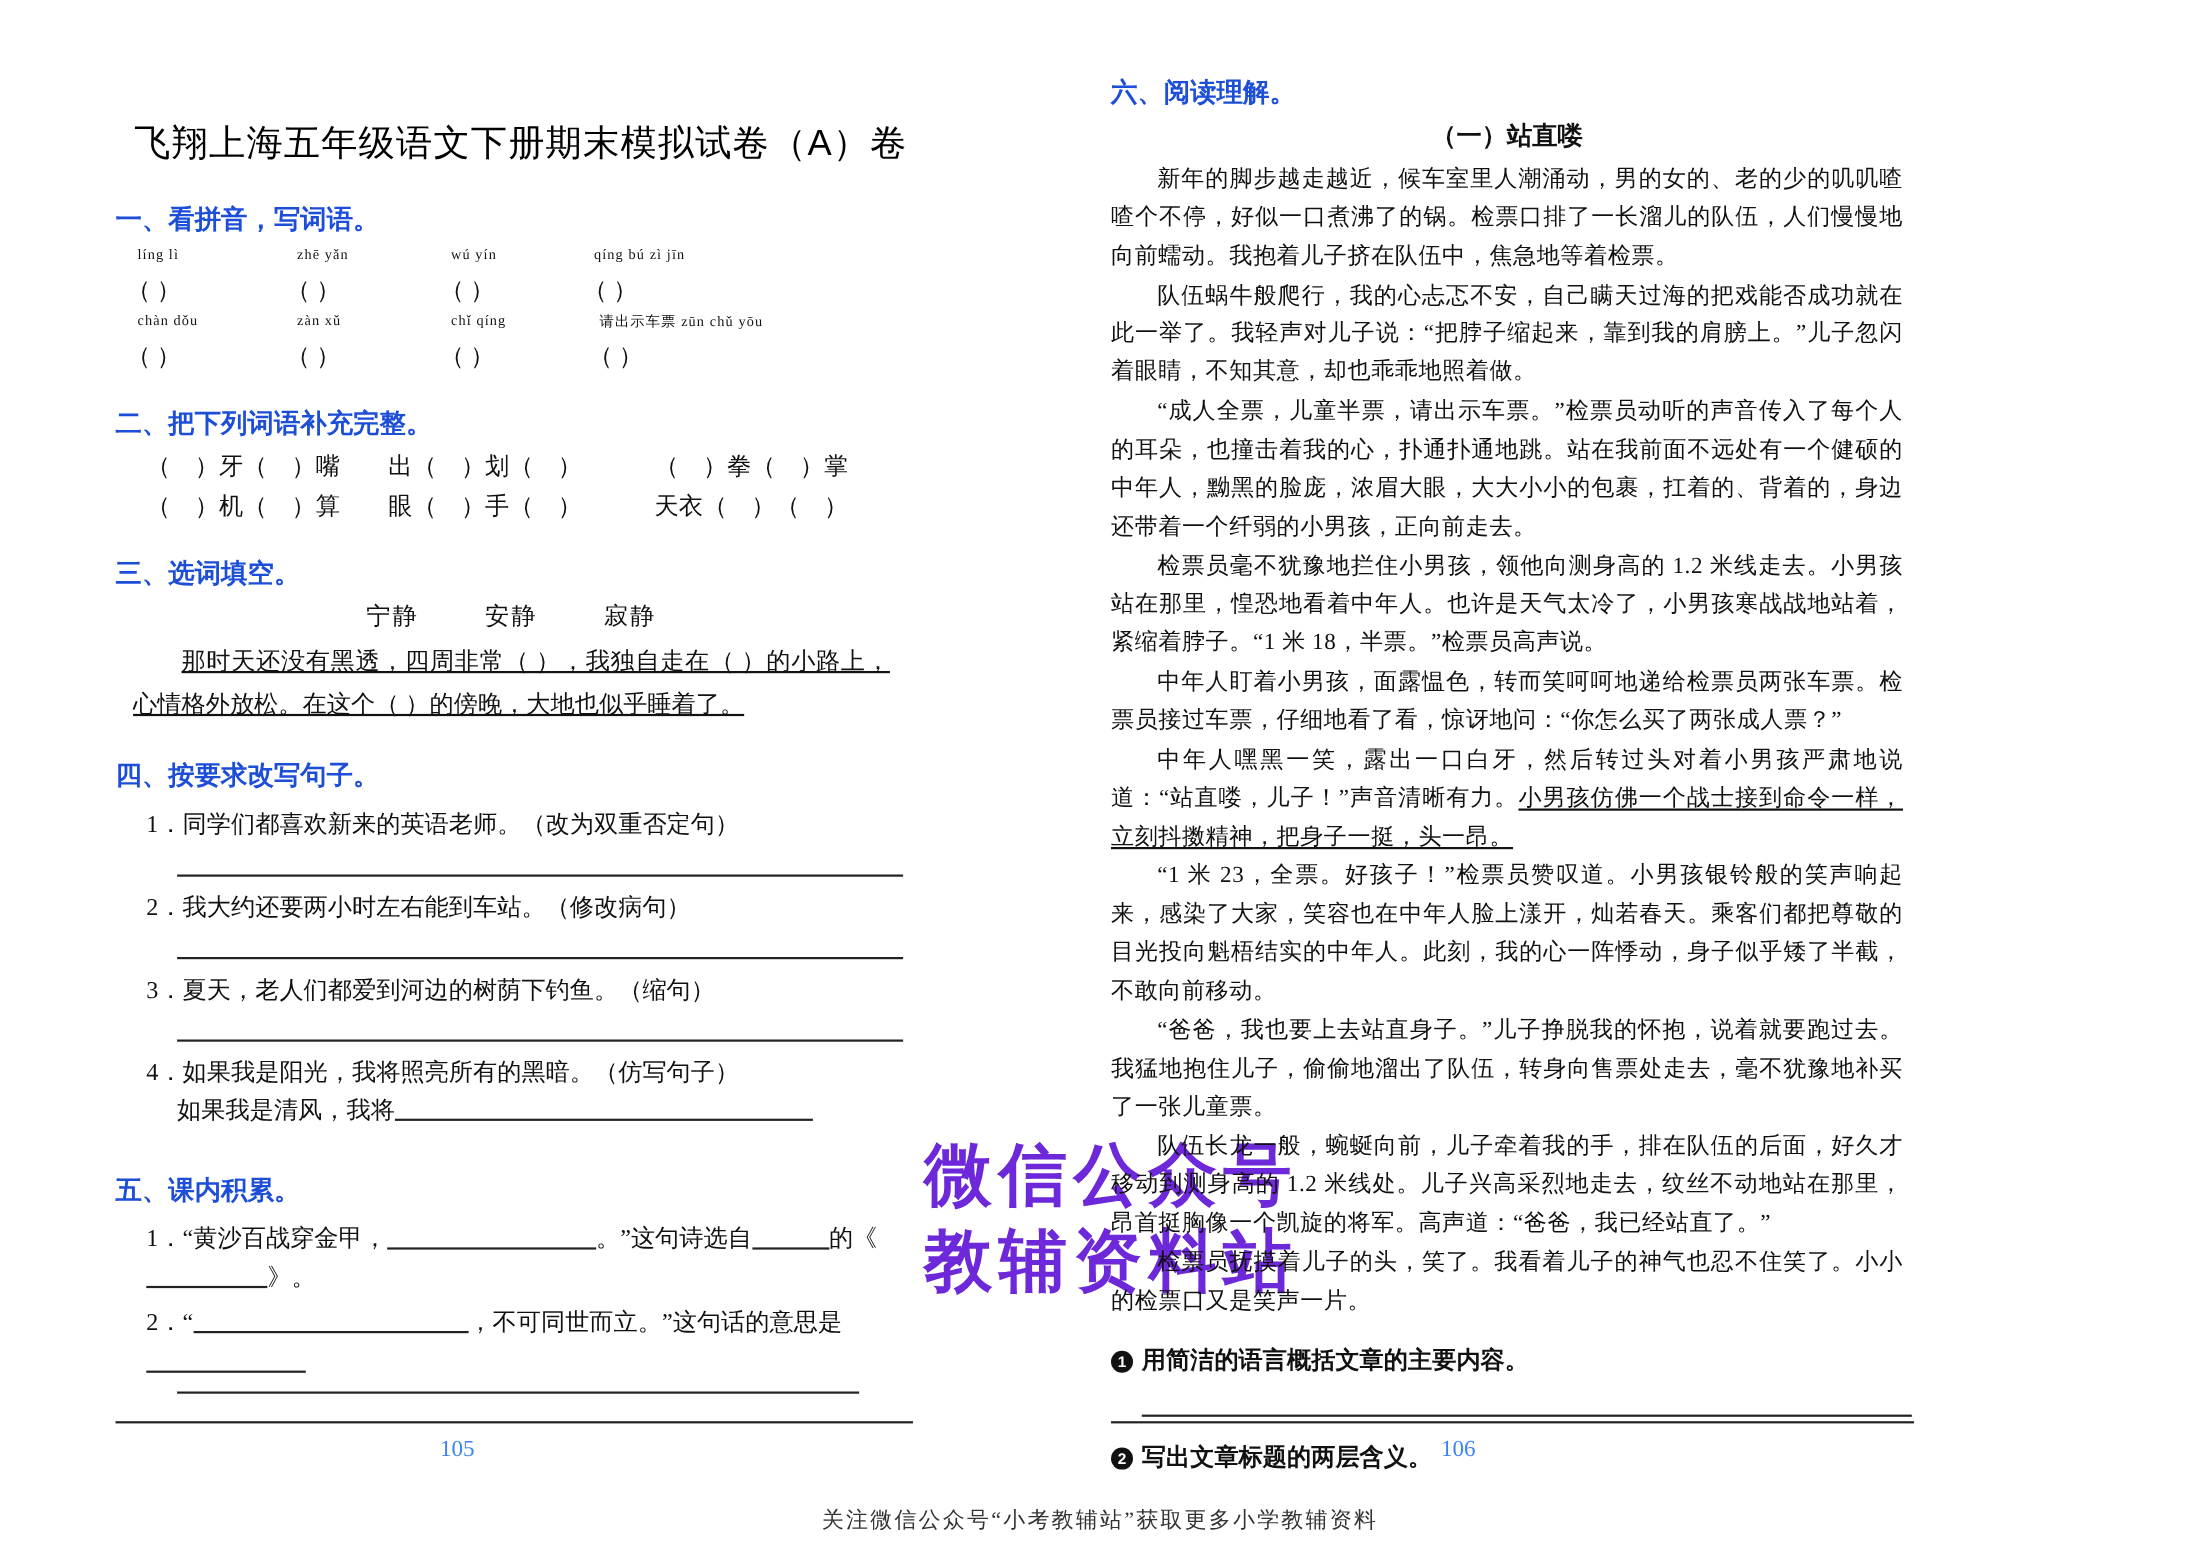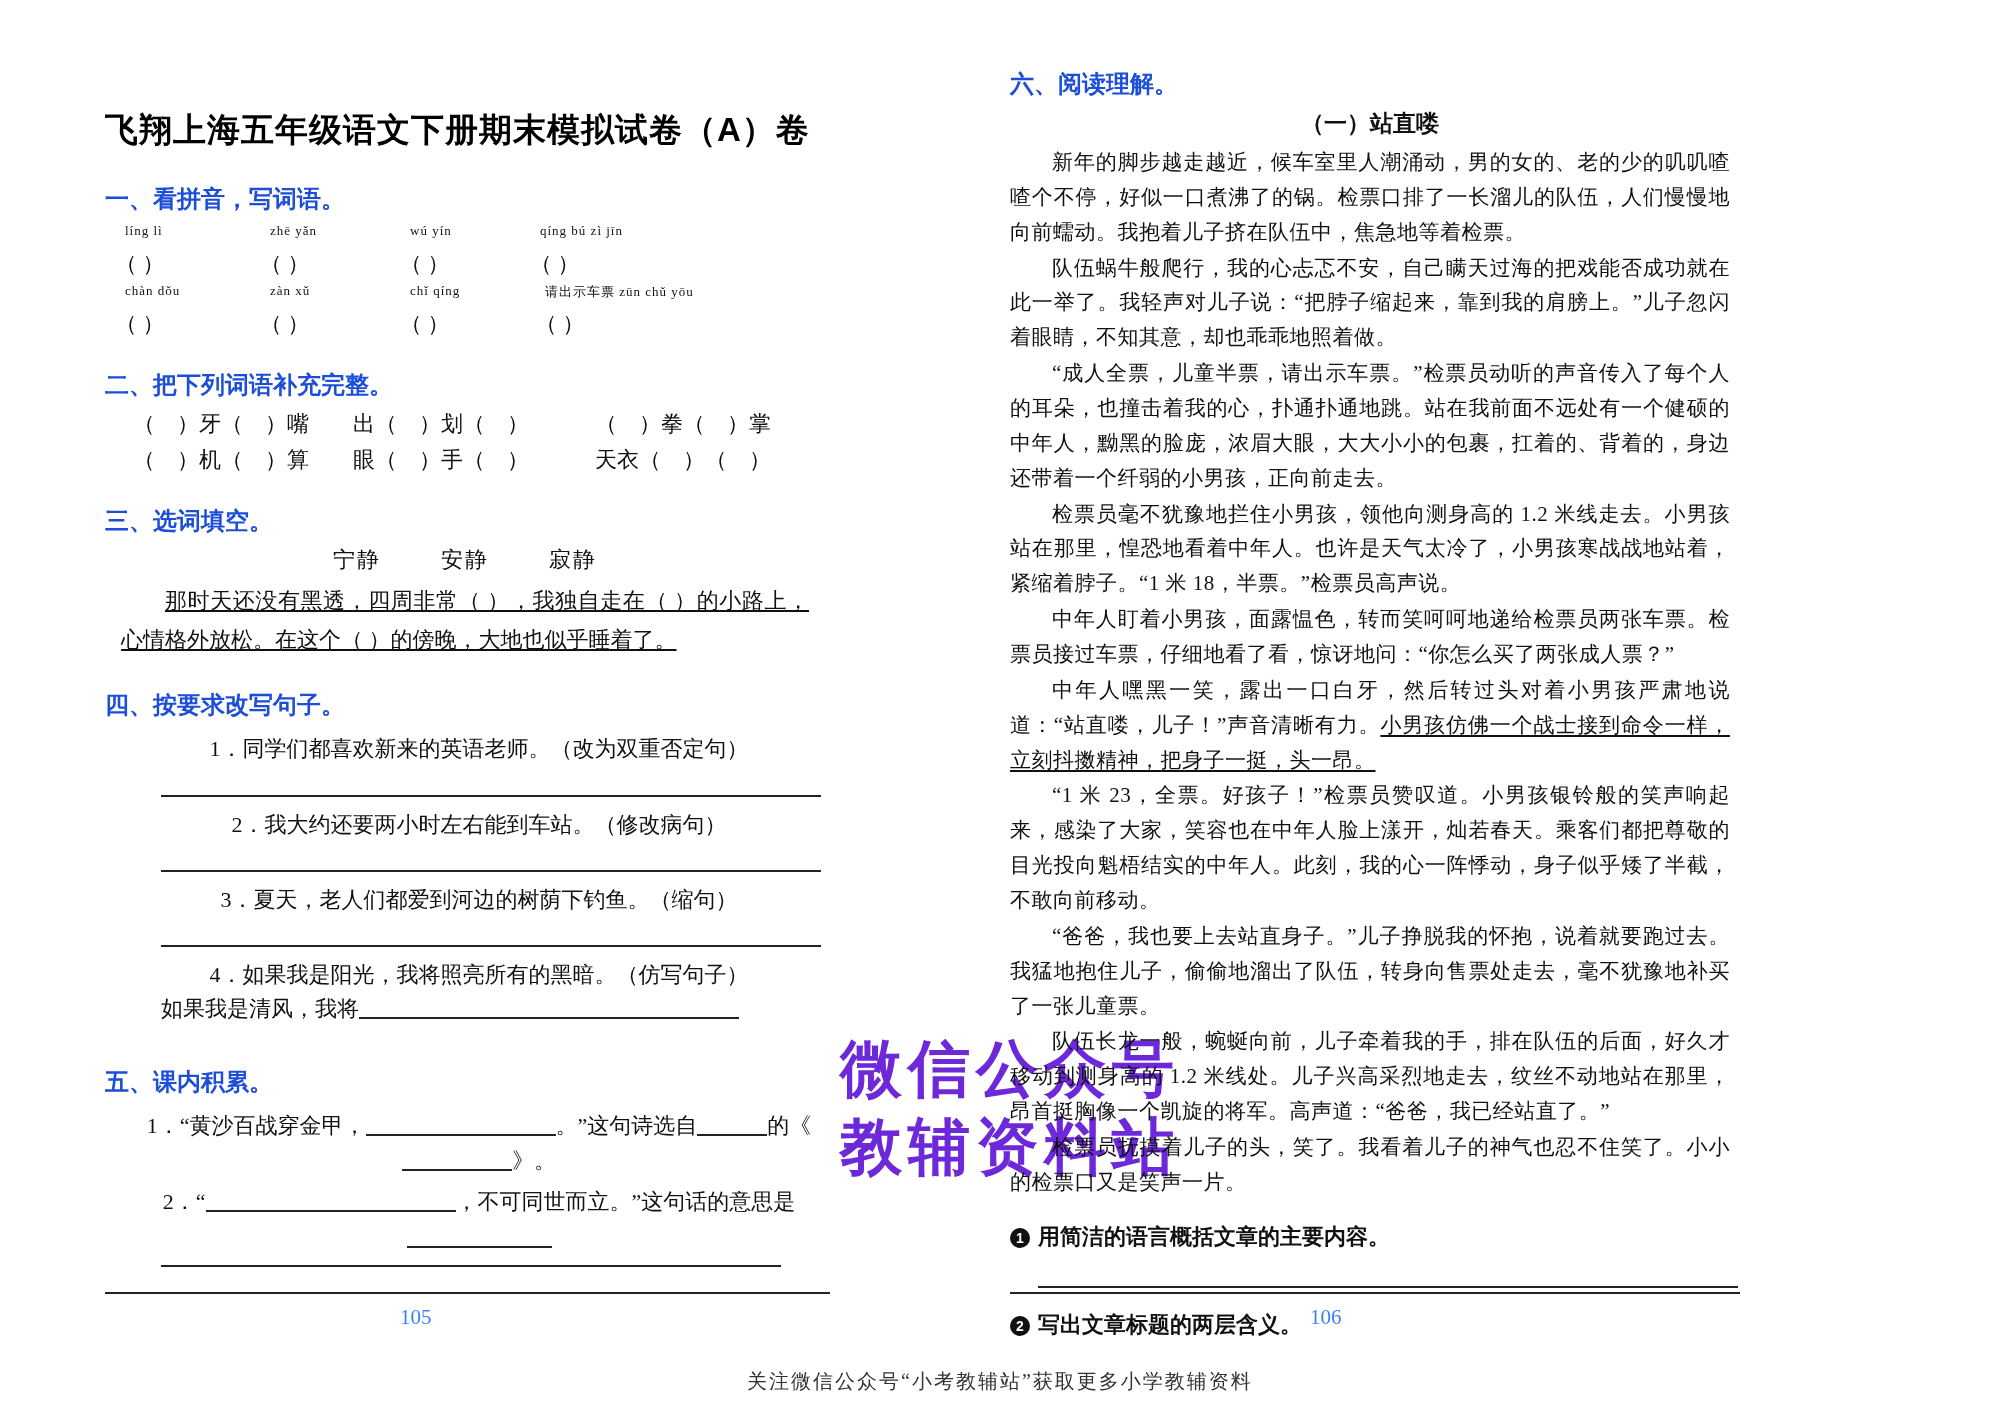--- a/index.html
+++ b/index.html
@@ -76,23 +76,23 @@
     text-align: center;
     font-family: "Liberation Serif", serif;
     font-size: 20px;
     color: #333;
     letter-spacing: 2px;
   }
 
   
   .doc-title {
     font-family: "Liberation Sans", sans-serif;
-    font-weight: bold;
+    font-weight: normal;
     font-size: 33px;
-    text-align: left;
+    text-align: right;
     letter-spacing: 1px;
     margin: 48px 0 0 0;
     color: #000;
   }
 
   
   .sec-head {
     font-family: "Liberation Sans", sans-serif;
     font-weight: bold;
     font-size: 24px;
@@ -149,21 +149,20 @@
     text-indent: 2em;
     margin: 2px 16px;
     text-decoration: underline;
   }
 
   
   .q-item {
     font-size: 22px;
     line-height: 1.6;
     margin: 10px 0 0 28px;
-    text-align: center;
   }
   .q-sub {
     font-size: 22px;
     margin: 2px 0 0 56px;
   }
   .answer-rule {
     border-bottom: 2px solid #222;
     height: 0;
     margin: 28px 0 6px 56px;
     width: 660px;

